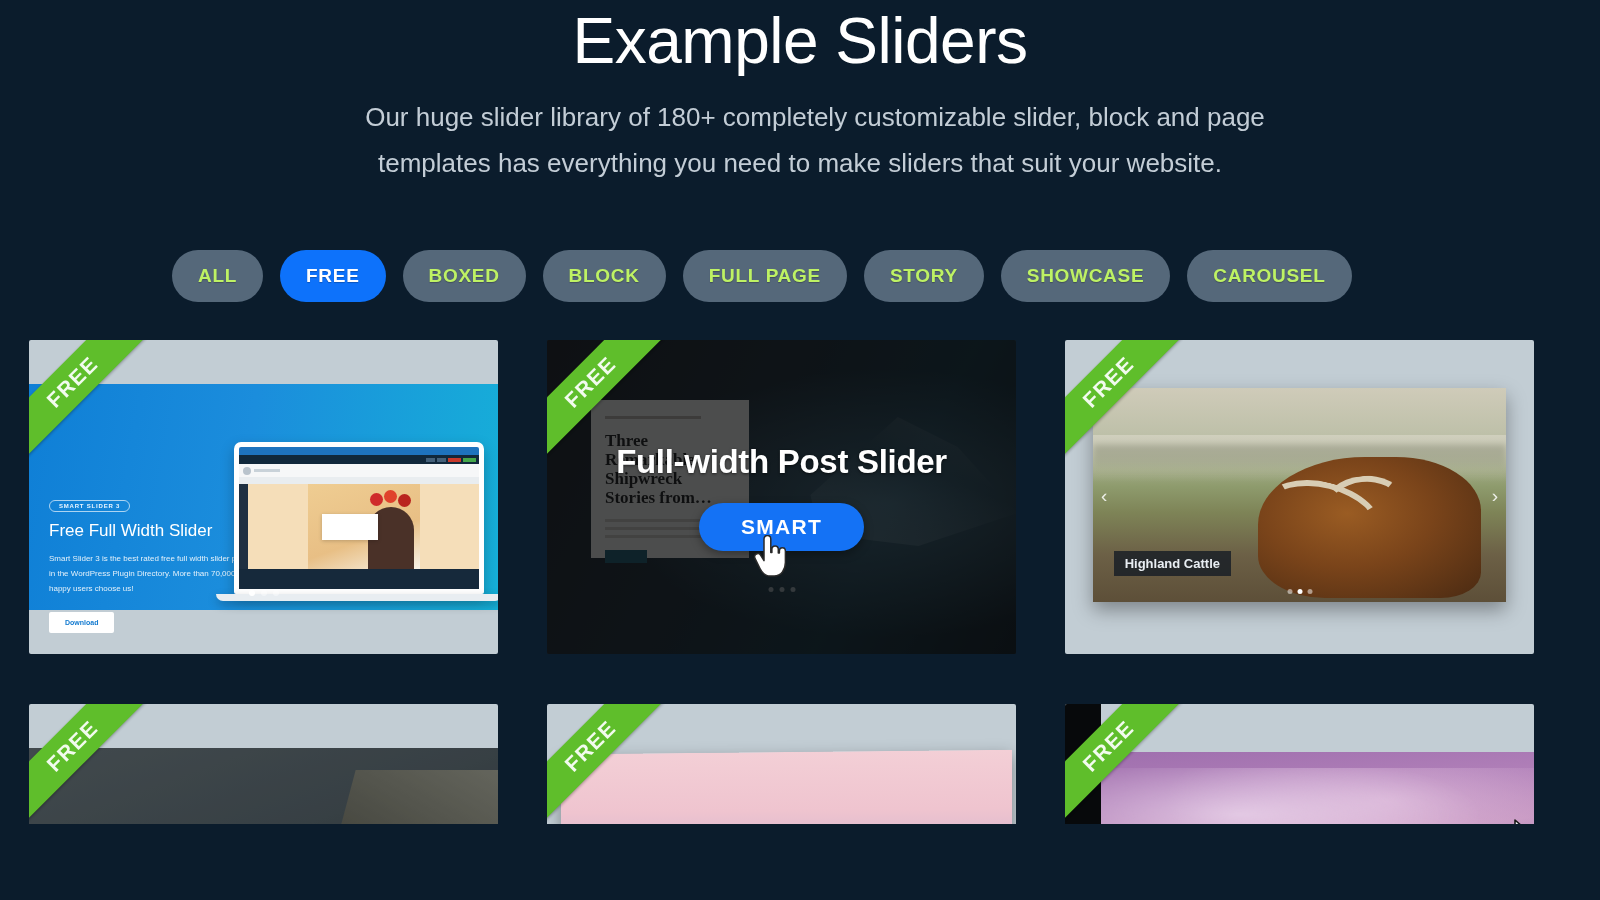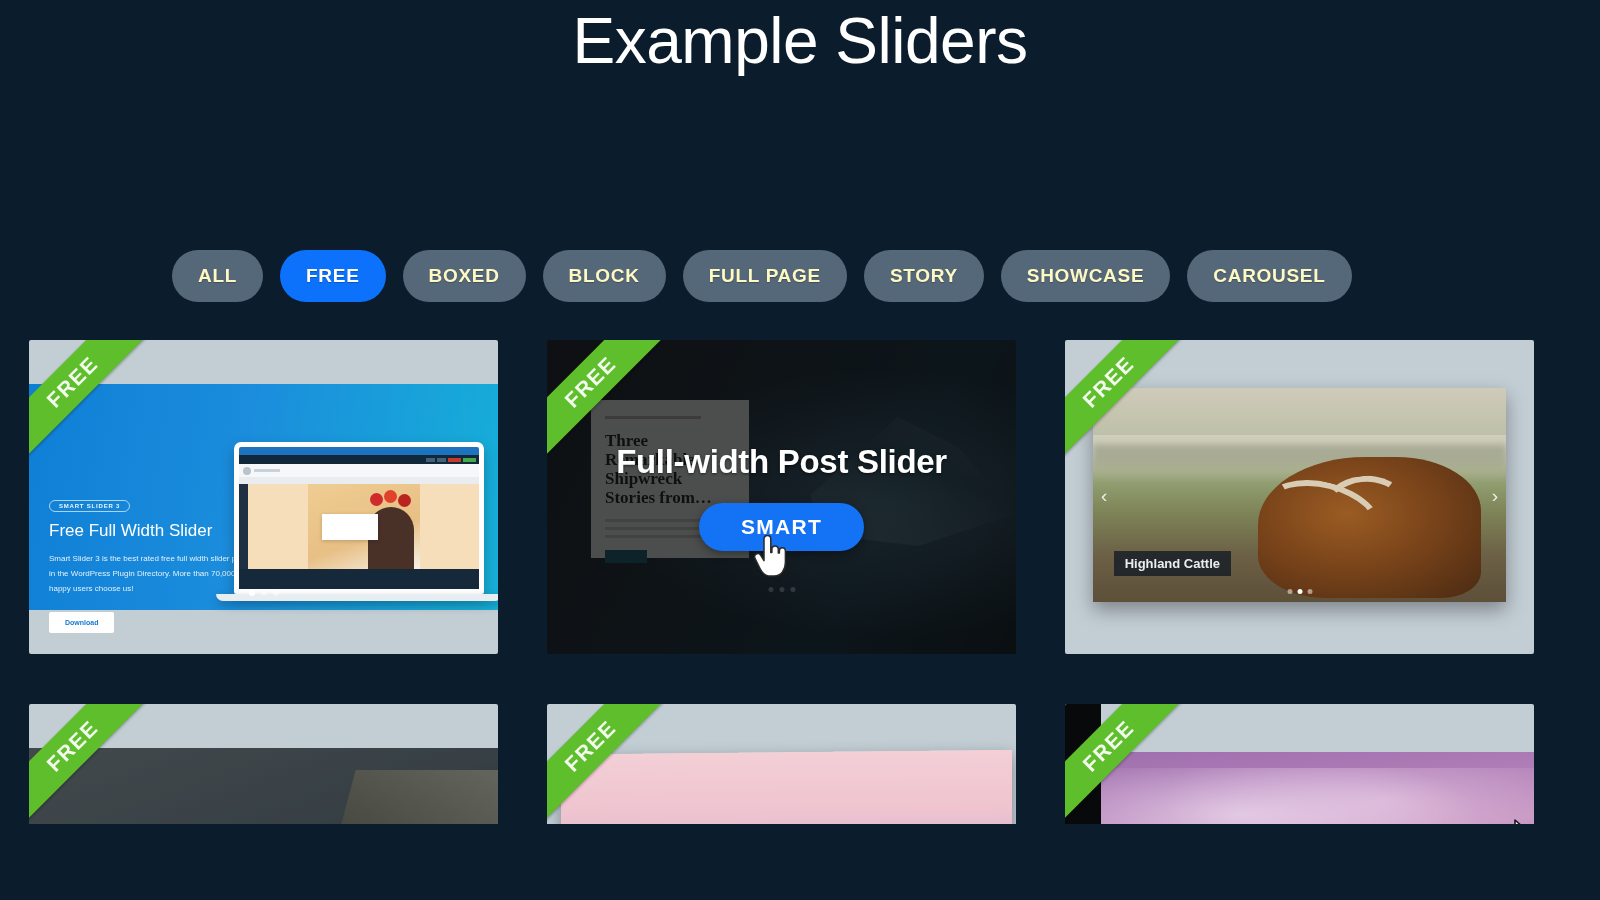--- a/index.html
+++ b/index.html
@@ -60,21 +60,21 @@
     gap: 17px;
     white-space: nowrap;
   }
 
   .filter-pill {
     height: 52px;
     padding: 0 26px;
     border: none;
     border-radius: 26px;
     background: #55687a;
-    color: #fef9c3;
+    color: #bef264;
     font-family: "Liberation Sans", sans-serif;
     font-size: 19px;
     font-weight: 700;
     letter-spacing: 0.7px;
     line-height: 52px;
     cursor: pointer;
     display: inline-flex;
     align-items: center;
     justify-content: center;
     text-shadow: 0 1px 1px rgba(0,0,0,.25);
@@ -332,20 +332,24 @@
   .cursor-hand { position: absolute; z-index: 40; pointer-events: none; }
   .cursor-arrow { position: absolute; z-index: 40; pointer-events: none; }
 </style>
 </head>
 <body>
 
 <div class="page">
 
   <div class="header">
     <div class="page-title">Example Sliders</div>
+    <div class="subtitle">
+      <span class="line line-1">Our huge slider library of 180+ completely customizable slider, block and page</span>
+      <span class="line line-2">templates has everything you need to make sliders that suit your website.</span>
+    </div>
   </div>
 
   <div class="filter-bar">
     <button class="filter-pill">ALL</button>
     <button class="filter-pill active">FREE</button>
     <button class="filter-pill">BOXED</button>
     <button class="filter-pill">BLOCK</button>
     <button class="filter-pill">FULL PAGE</button>
     <button class="filter-pill">STORY</button>
     <button class="filter-pill">SHOWCASE</button>

